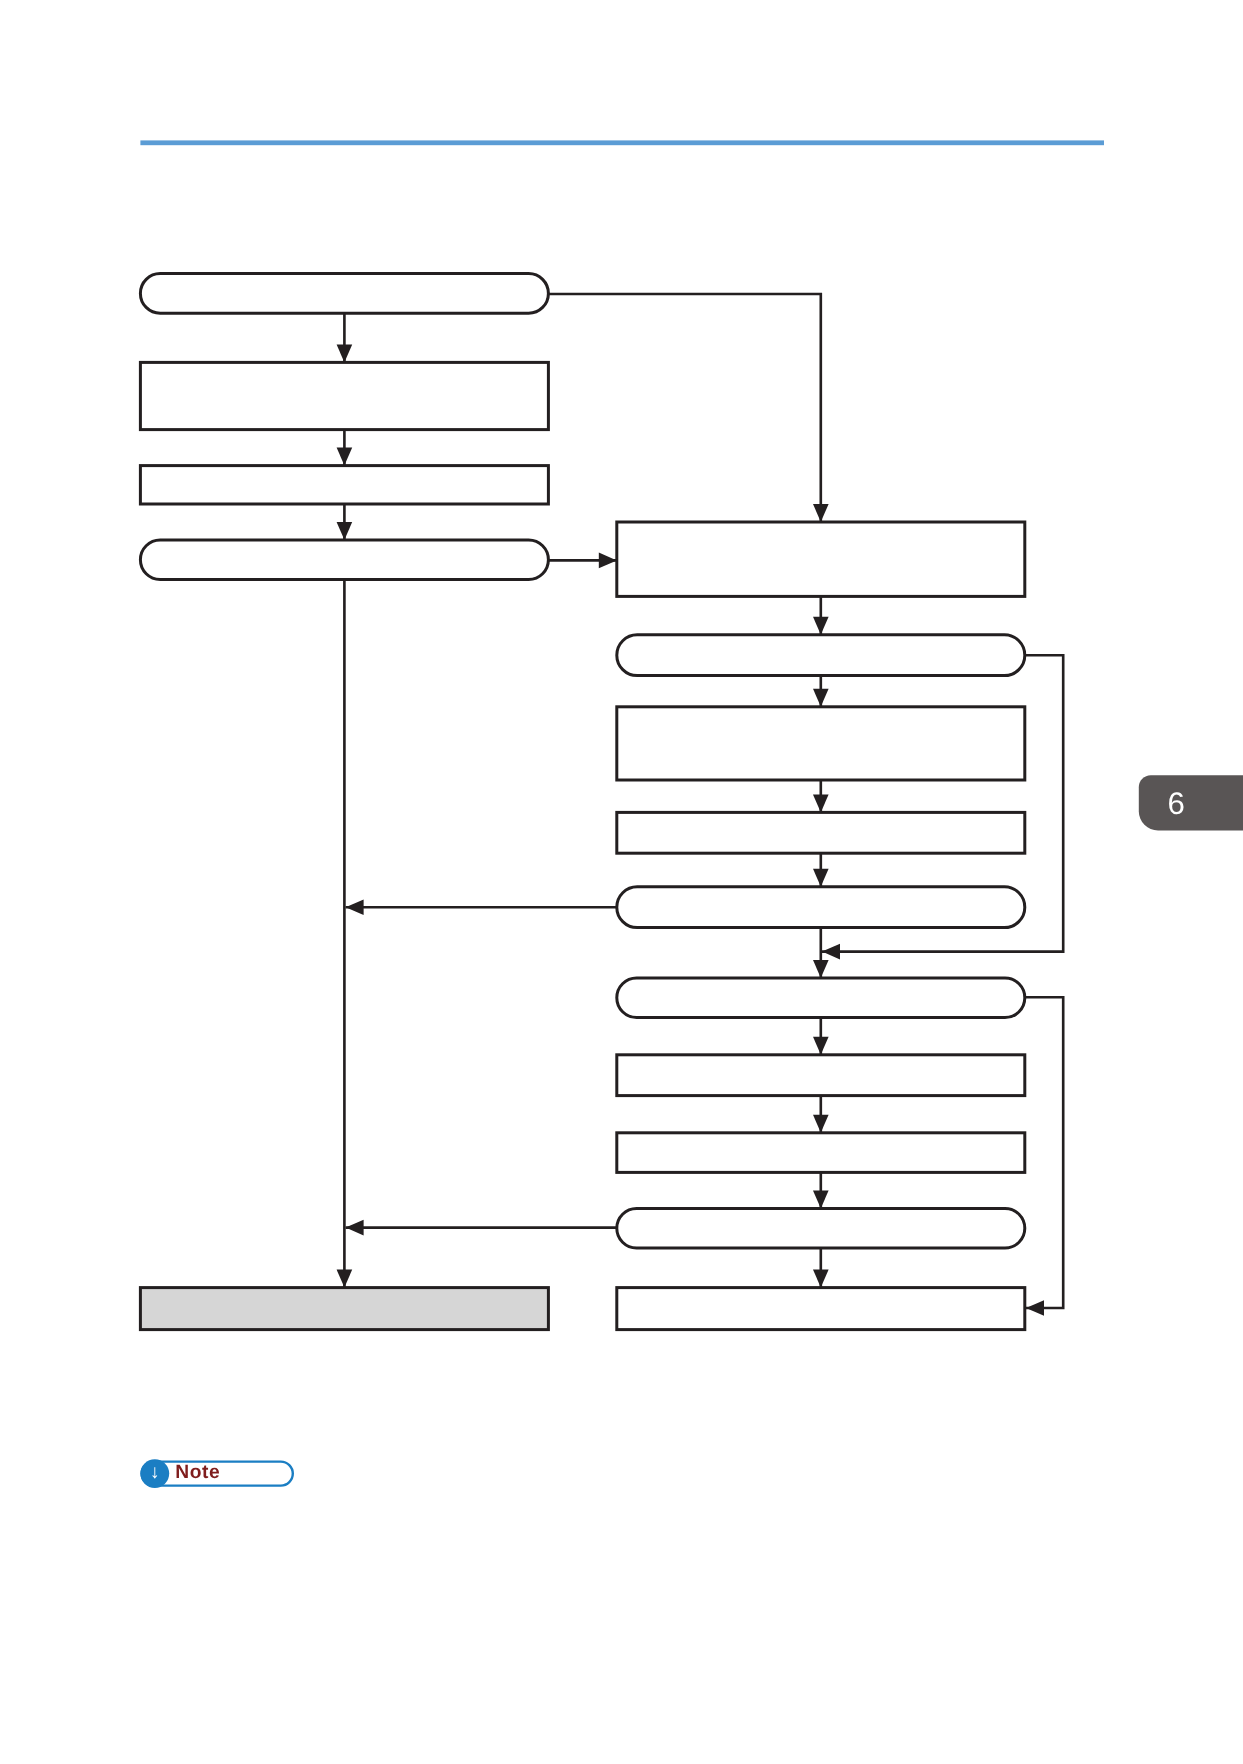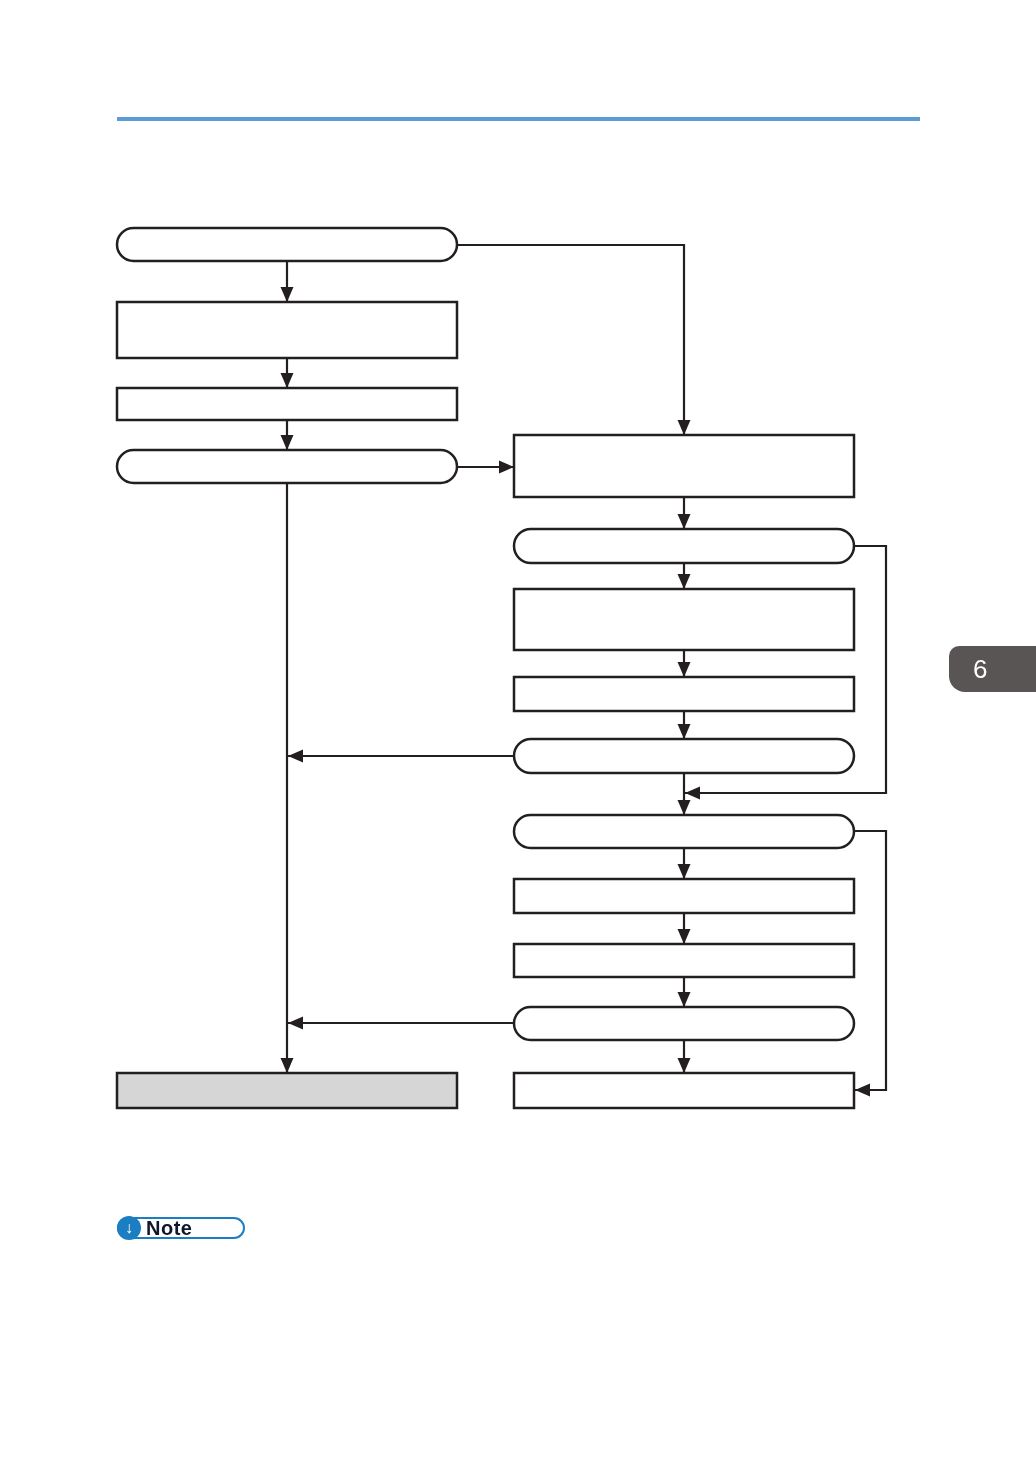--- a/index.html
+++ b/index.html
@@ -69,23 +69,23 @@
     justify-content: center;
     font-size: 16px;
     font-weight: bold;
   }
   .note-label {
     position: absolute;
     left: 27px;
     top: 0;
     height: 18px;
     line-height: 18px;
-    font-size: 20px;
+    font-size: 16px;
     font-weight: bold;
-    color: #0f172a;
+    color: #7f1d1d;
     letter-spacing: 0.5px;
     white-space: nowrap;
   }
 </style>
 </head>
 <body>
 
 <div class="page">
 
   <div class="header-rule" style="background: rgb(91, 156, 213);"></div>

